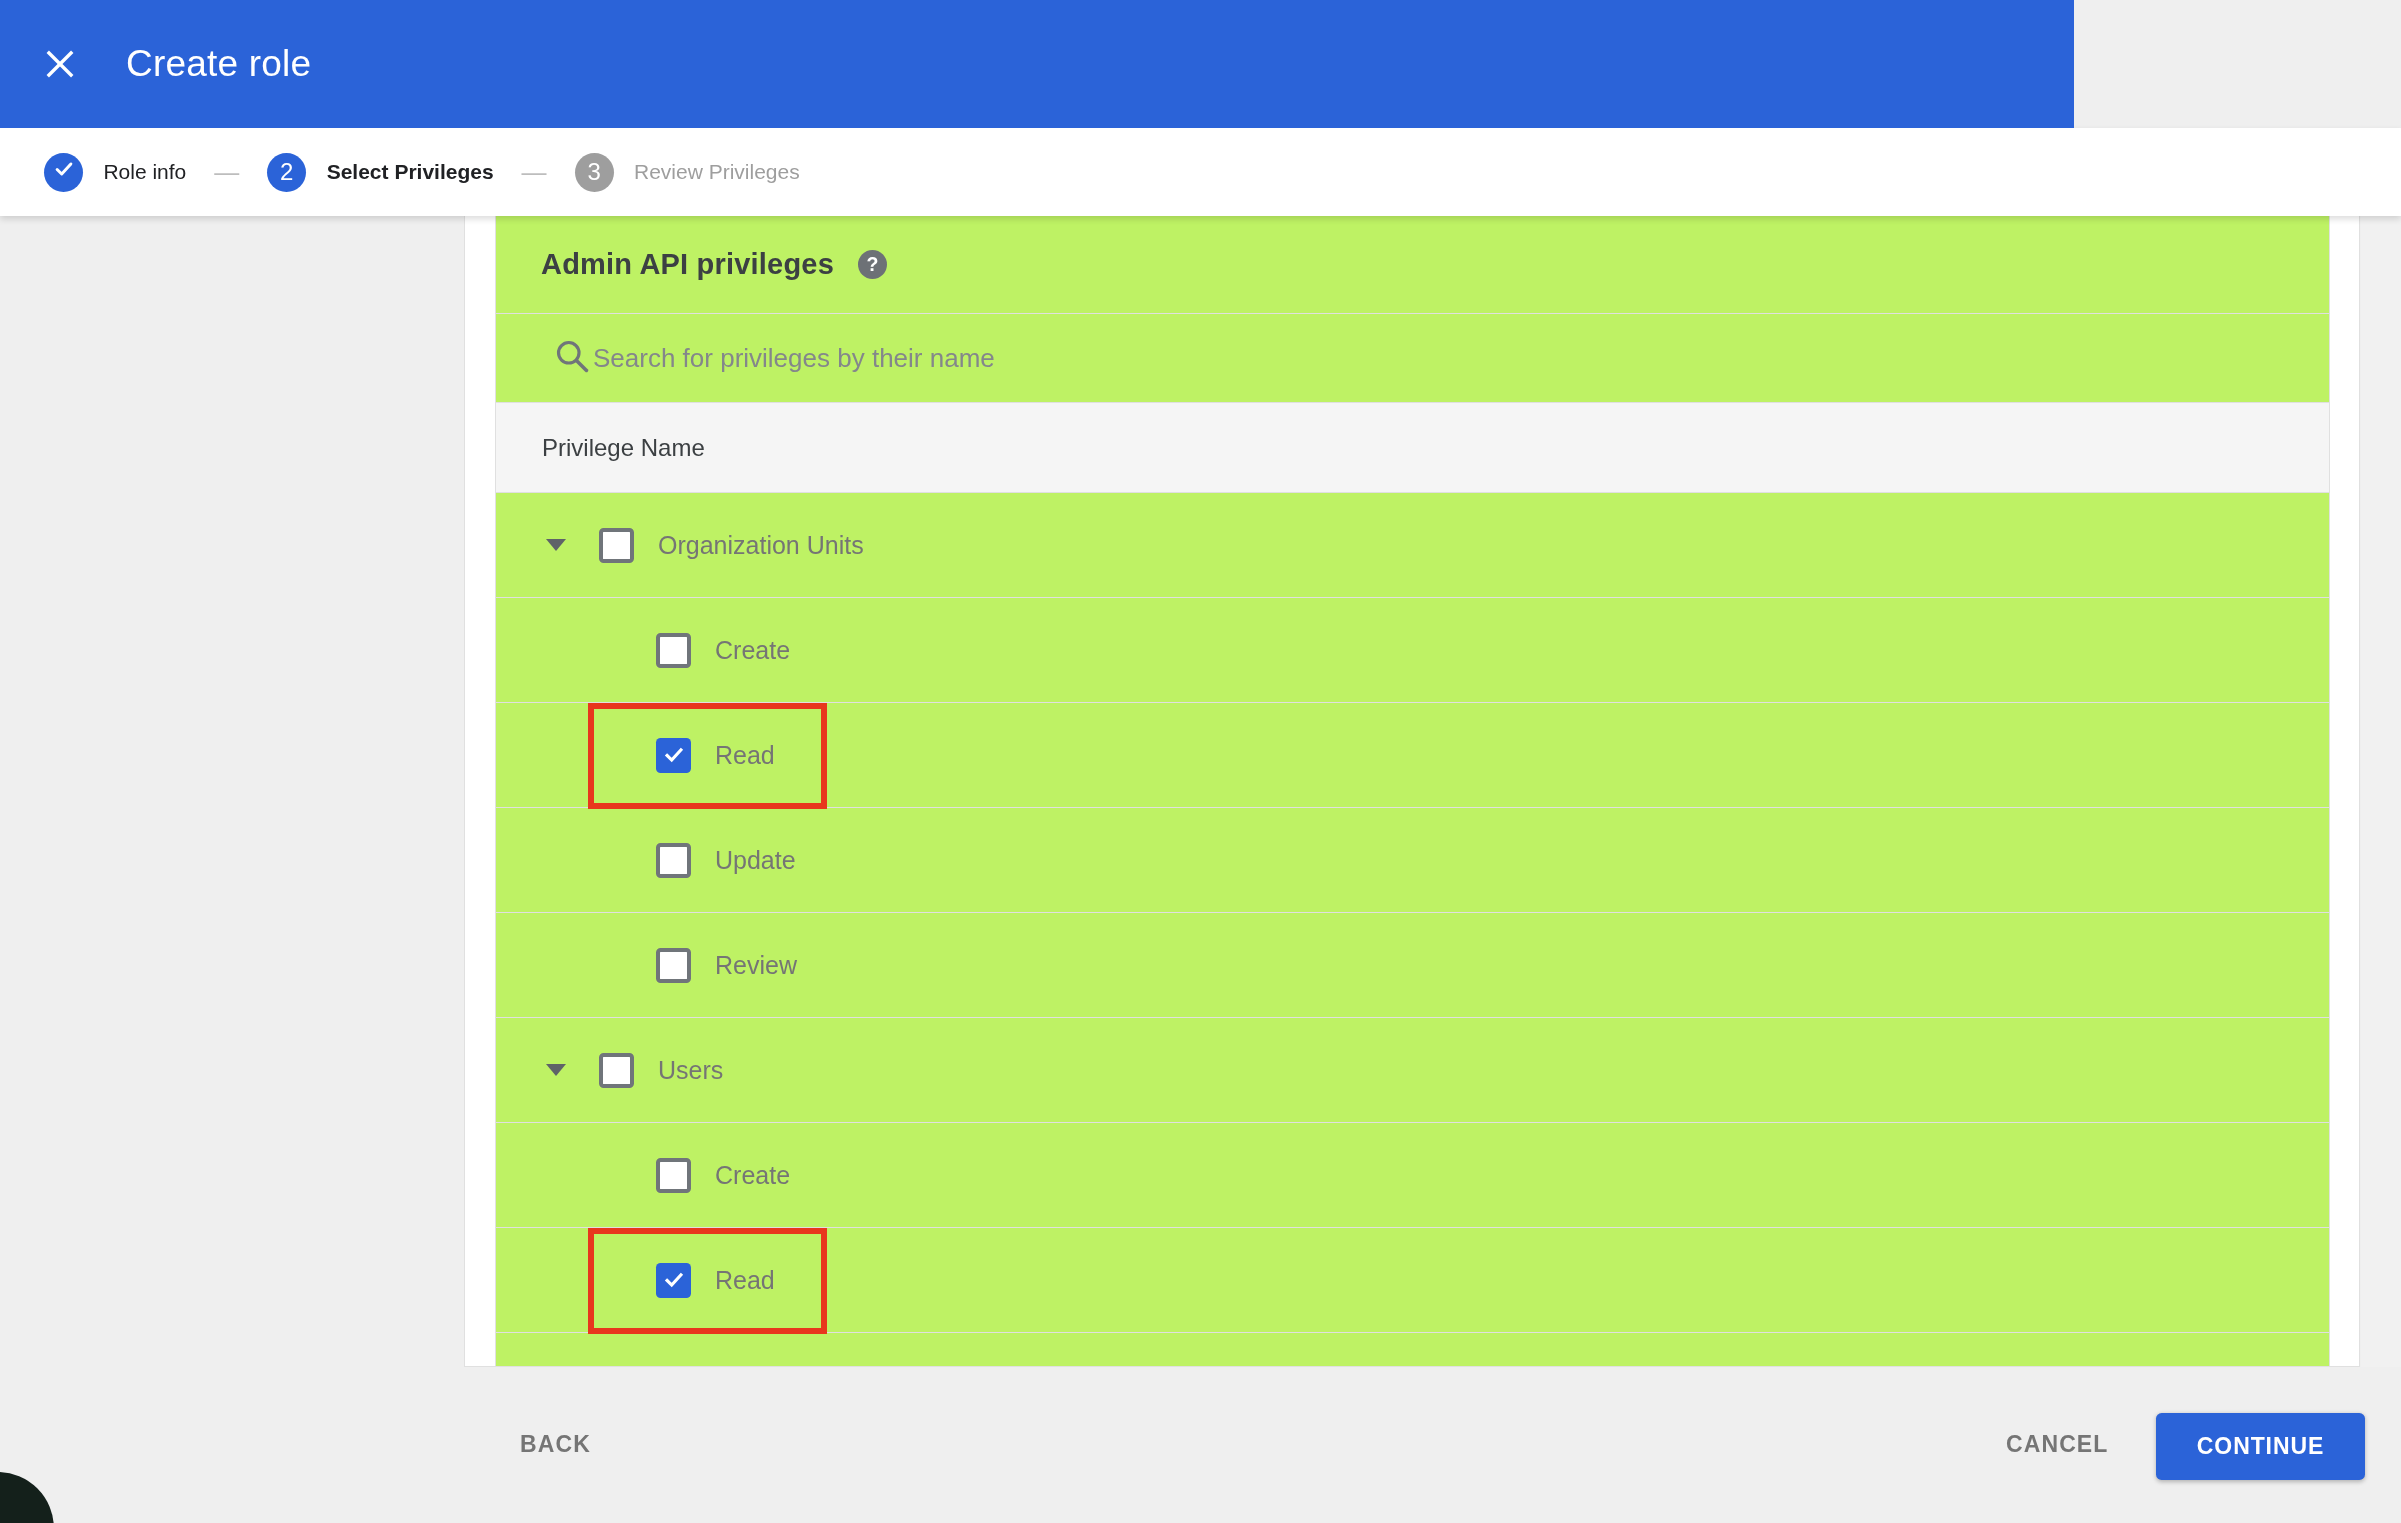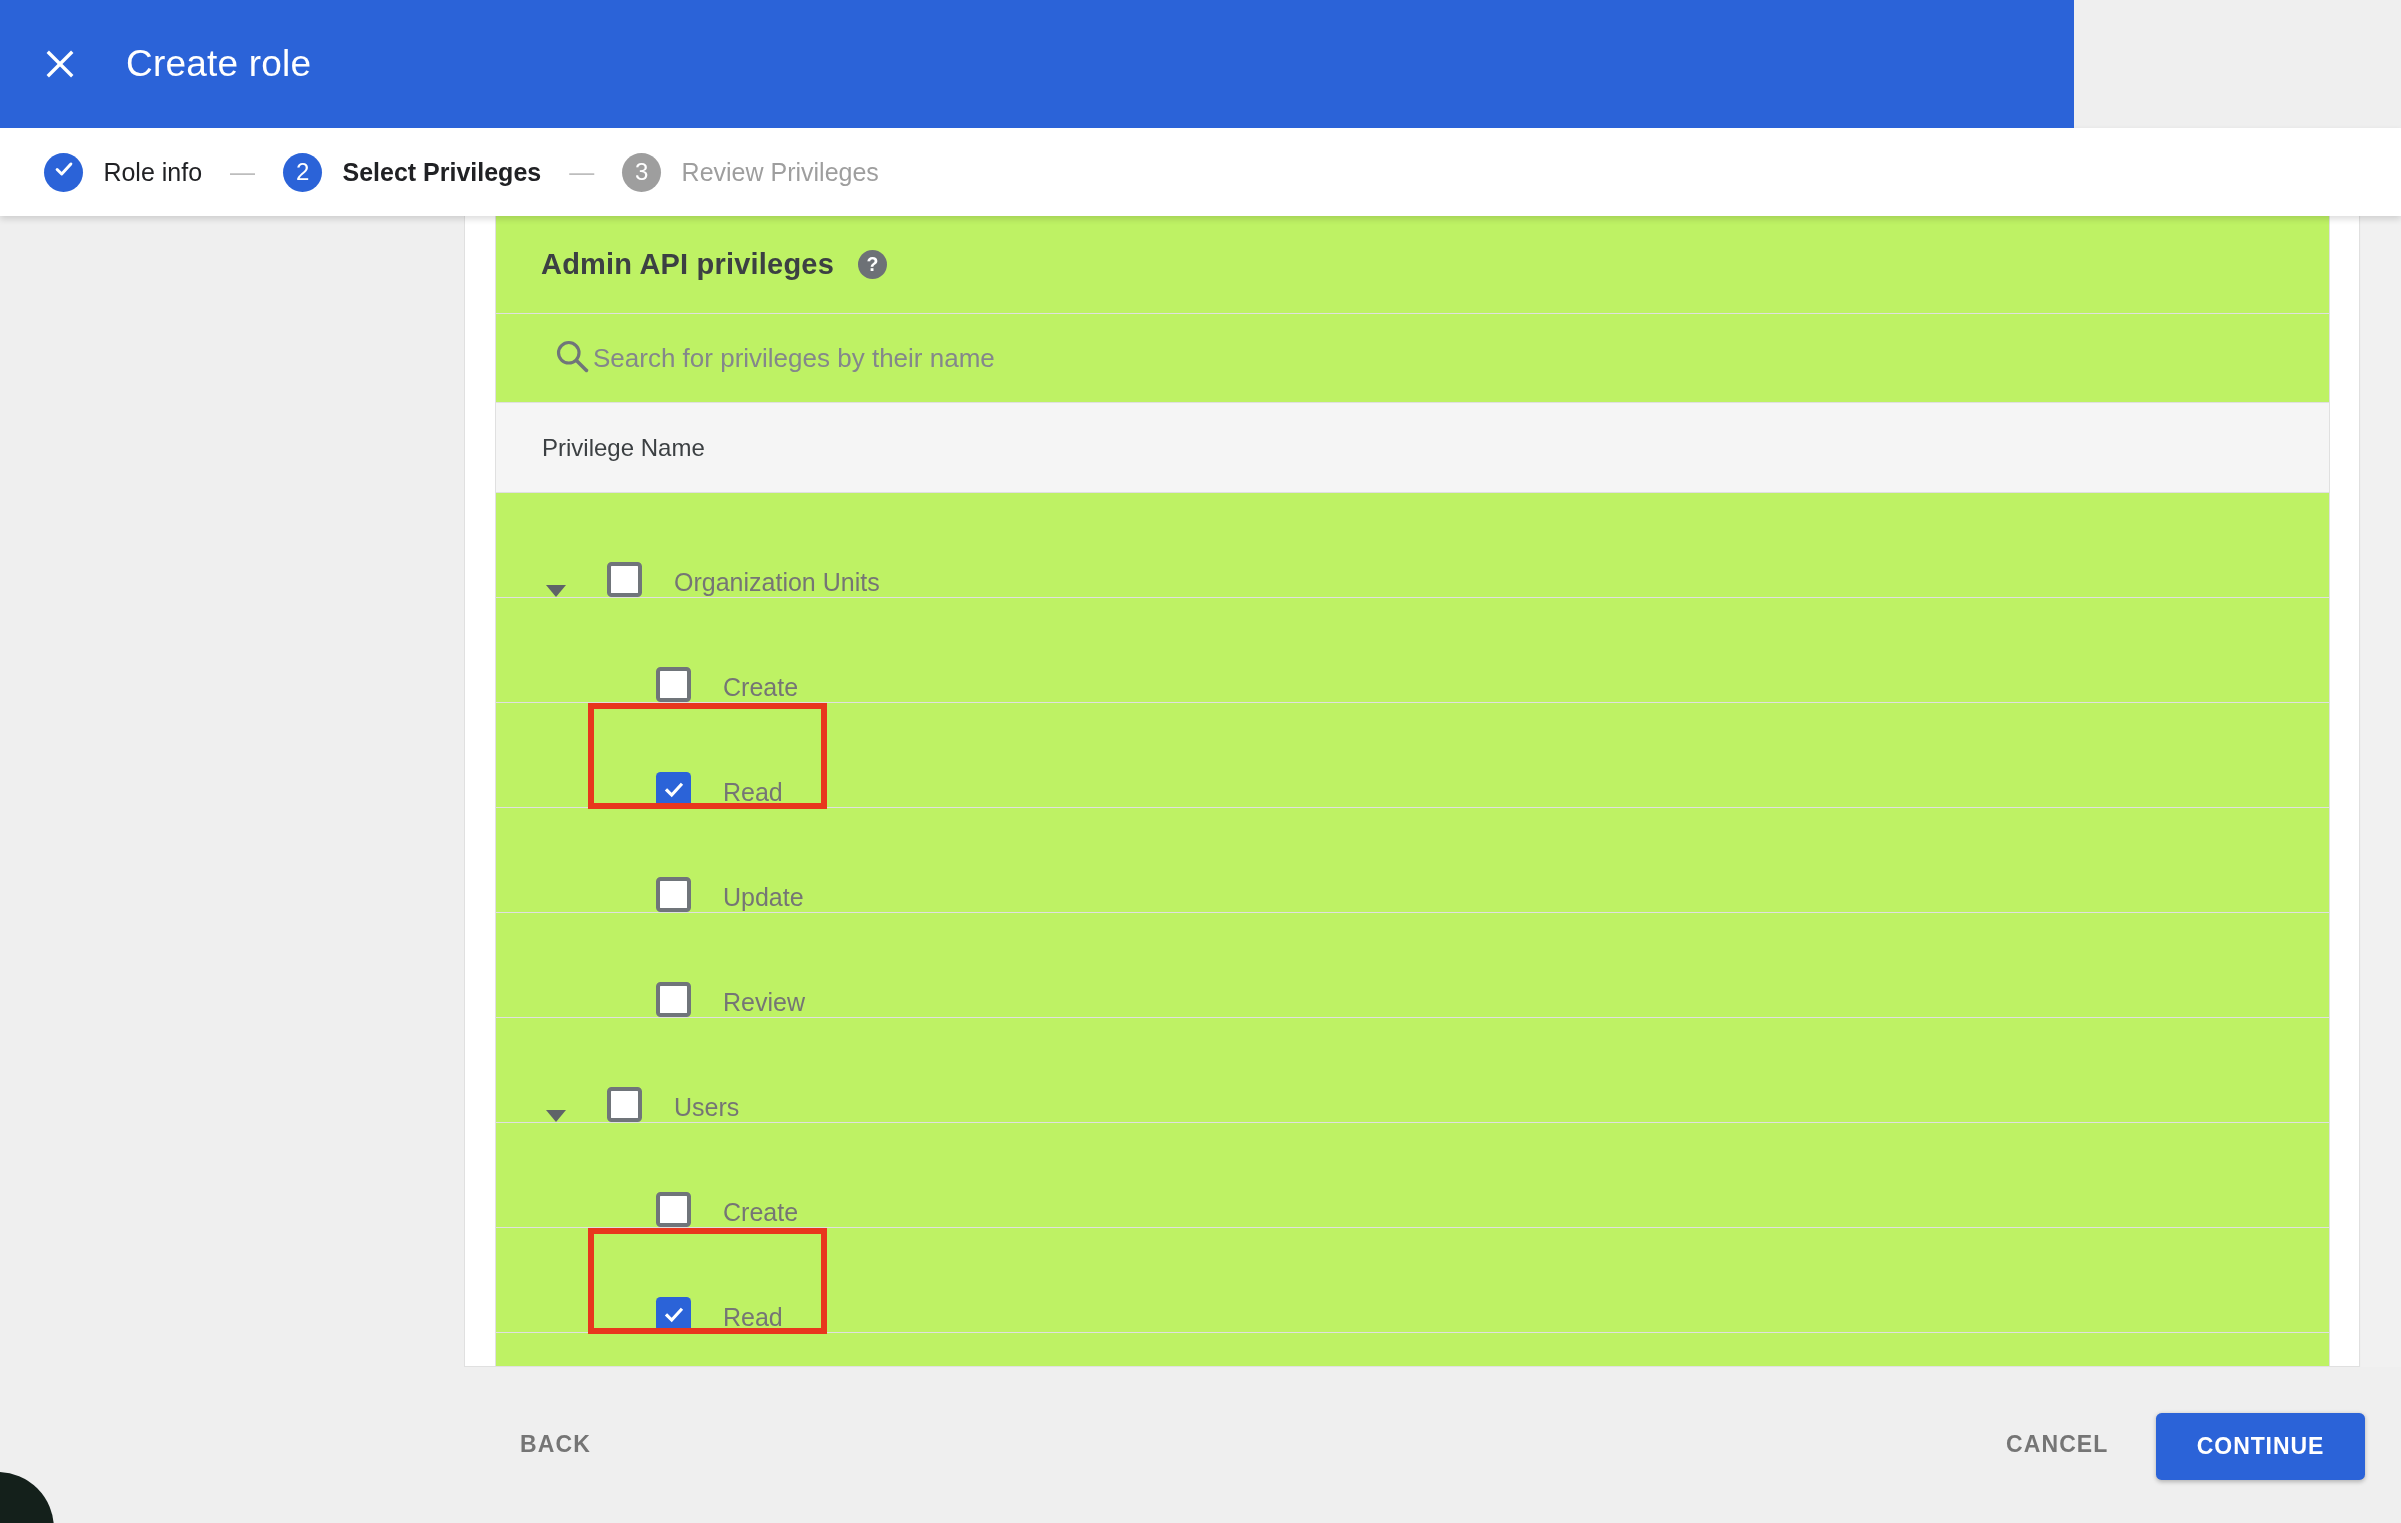--- a/index.html
+++ b/index.html
@@ -33,21 +33,21 @@
     display:flex;align-items:center;padding-left:44px;
     box-shadow:0 2.8px 6.5px rgba(0,0,0,.14);z-index:9;
   }
   .step{display:flex;align-items:center;}
   .step-circle{
     width:39px;height:39px;border-radius:50%;flex:0 0 auto;
     display:flex;align-items:center;justify-content:center;
     font-size:24px;color:#fff;background:var(--blue);
   }
   .step-circle.upcoming{background:#9e9e9e;}
-  .step-label{margin-left:20.4px;font-size:25px;color:#202124;}
+  .step-label{margin-left:20.4px;font-size:21px;color:#202124;}
   .step-label.active{font-weight:bold;}
   .step-label.upcoming{color:var(--txt-light);}
   .step-sep{margin:0 28px;color:#bdbdbd;font-size:25px;}
 
   
   .panel{
     position:absolute;left:464px;top:216px;width:1896px;height:1151px;background:#fff;
     border-left:0.9px solid var(--border);border-right:0.9px solid var(--border);
     border-bottom:0.9px solid var(--border);
   }
@@ -73,21 +73,21 @@
     font-family:inherit;background:transparent;
   }
   .search-input::placeholder{color:#84878b;opacity:1;}
   .colhead-row{
     border-top:0.9px solid var(--border);height:90px;background:#f5f5f5;
     display:flex;align-items:center;padding-left:46px;
   }
   .colhead-text{font-size:24px;font-weight:normal;color:var(--txt-dark);}
 
   
-  .prow{border-top:0.9px solid var(--border);height:105px;position:relative;display:flex;align-items:flex-end;gap:8px;}
+  .prow{border-top:0.9px solid var(--border);height:105px;position:relative;display:flex;align-items:center;}
   .caret{
     width:0;height:0;margin-left:50px;
     border-left:10.2px solid transparent;border-right:10.2px solid transparent;
     border-top:12px solid #5f6368;cursor:pointer;flex:0 0 auto;
   }
   .cb{
     width:35px;height:35px;border-radius:4.6px;flex:0 0 auto;cursor:pointer;
     border:4.6px solid #70757a;background:#fff;
     display:flex;align-items:center;justify-content:center;
   }

